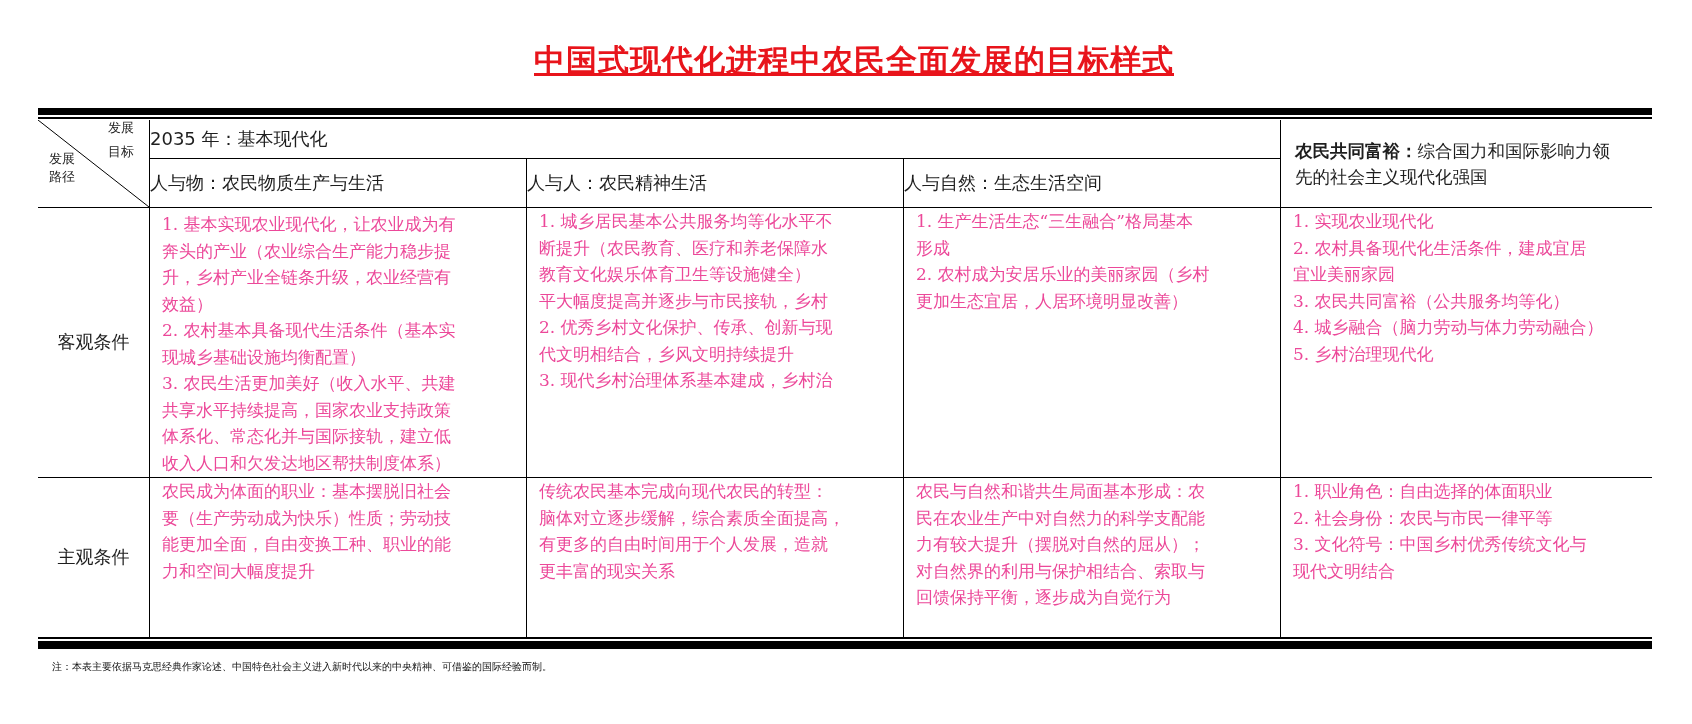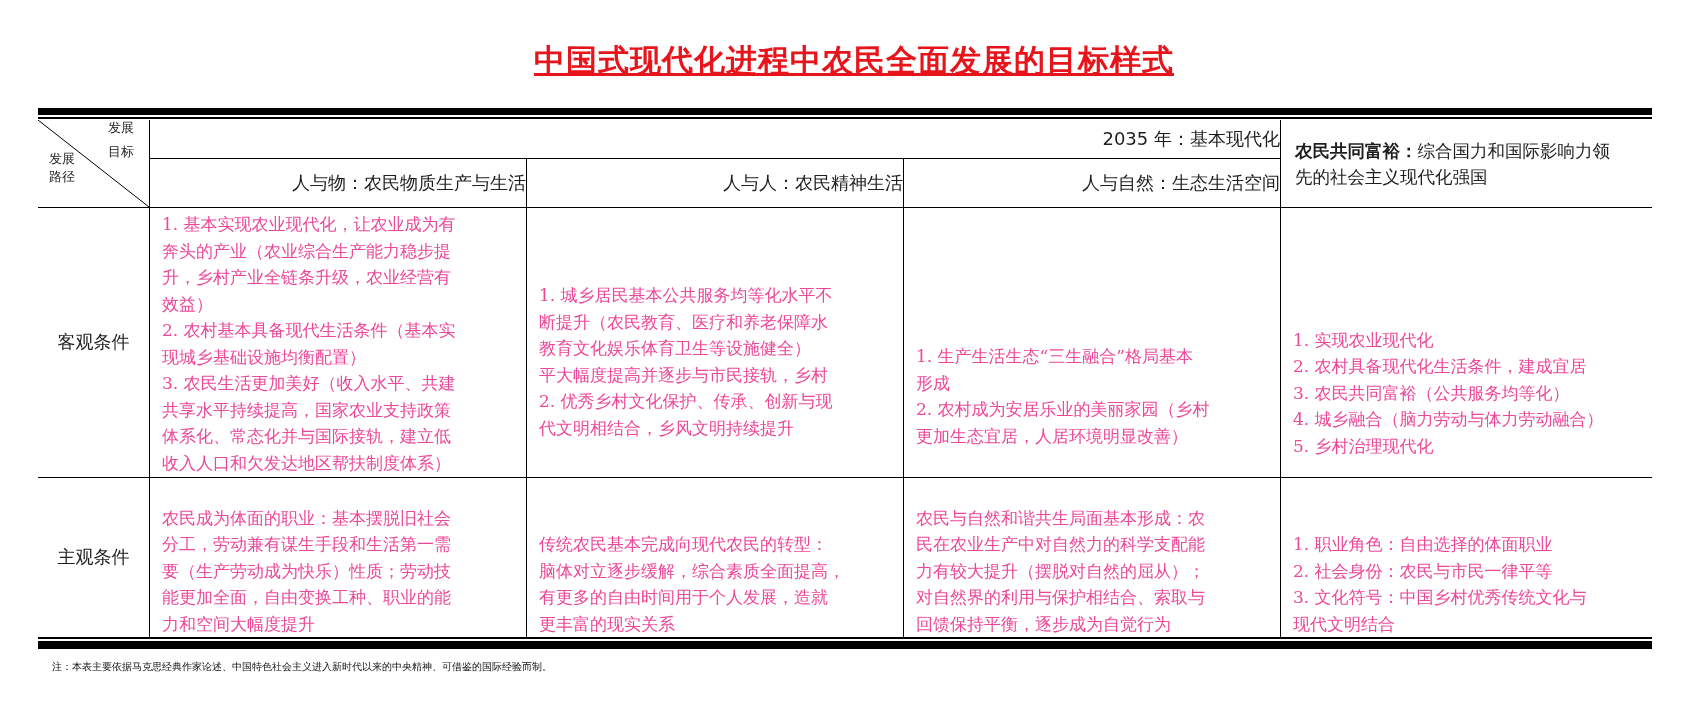--- a/index.html
+++ b/index.html
@@ -8,23 +8,23 @@
   .title { position: absolute; left: 0; width: 1692px; top: 40px; text-align: center;
            padding-left: 0; font-size: 31px; font-weight: bold; letter-spacing: 1px; }
   .title span { position: relative; left: 8px; text-decoration: underline; }
   .rule-thick { position: absolute; left: 38px; width: 1614px; background: #000; }
   .rule-thin { position: absolute; left: 38px; width: 1614px; background: #000; height: 2px; }
   .grid { position: absolute; left: 38px; top: 120px; width: 1614px; height: 517px; text-decoration: underline; }
   .vline { position: absolute; width: 1px; background: #000; }
   .hline { position: absolute; height: 1px; background: #000; }
   .cell { position: absolute; box-sizing: border-box; font-size: 17px; line-height: 26.5px; }
   .cell.body { font-family: "DejaVu Serif", "Liberation Serif", serif; color: #ec4899; padding: 0 12px; }
-  .hdr { font-size: 18px; text-align: center; display: flex; align-items: center; justify-content: flex-end; }
+  .hdr { font-size: 18px; text-align: center; display: flex; align-items: center; justify-content: flex-start; }
   .rowlabel { font-size: 18px; display: flex; align-items: center; justify-content: center; }
-  .vcenter { display: flex; flex-direction: column; justify-content: flex-end; }
+  .vcenter { display: flex; flex-direction: column; justify-content: flex-start; }
   .corner-top { position: absolute; font-size: 13px; line-height: 24px; text-align: center; }
   .corner-bot { position: absolute; font-size: 13px; line-height: 18px; text-align: center; }
   .note { position: absolute; left: 52px; top: 660px; font-size: 10px; color: #111; }
   .line { display: block; }
 </style>
 </head>
 <body>
 
 <div class="title">
   <span id="title-text" style="color: rgb(232, 20, 27);">中国式现代化进程中农民全面发展的目标样式</span>
@@ -97,44 +97,45 @@
       </div>
     </div>
   <div class="cell body vcenter" style="left:489px;top:88px;width:376px;height:269px;padding-bottom:36px;">
       <div>
         <span class="line">1. 城乡居民基本公共服务均等化水平不</span>
         <span class="line">断提升（农民教育、医疗和养老保障水</span>
         <span class="line">教育文化娱乐体育卫生等设施健全）</span>
         <span class="line">平大幅度提高并逐步与市民接轨，乡村</span>
         <span class="line">2. 优秀乡村文化保护、传承、创新与现</span>
         <span class="line">代文明相结合，乡风文明持续提升</span>
+        <span class="line">3. 现代乡村治理体系基本建成，乡村治</span>
       </div>
     </div>
   <div class="cell body vcenter" style="left:866px;top:88px;width:376px;height:269px;padding-bottom:28px;">
       <div>
         <span class="line">1. 生产生活生态“三生融合”格局基本</span>
         <span class="line">形成</span>
         <span class="line">2. 农村成为安居乐业的美丽家园（乡村</span>
         <span class="line">更加生态宜居，人居环境明显改善）</span>
       </div>
     </div>
   <div class="cell body vcenter" style="left:1243px;top:88px;width:371px;height:269px;padding-bottom:18px;">
       <div>
         <span class="line">1. 实现农业现代化</span>
         <span class="line">2. 农村具备现代化生活条件，建成宜居</span>
+        <span class="line">宜业美丽家园</span>
         <span class="line">3. 农民共同富裕（公共服务均等化）</span>
         <span class="line">4. 城乡融合（脑力劳动与体力劳动融合）</span>
         <span class="line">5. 乡村治理现代化</span>
       </div>
     </div>
 
   <div class="cell body vcenter" style="left:112px;top:358px;width:376px;height:159px;">
       <div>
         <span class="line">农民成为体面的职业：基本摆脱旧社会</span>
-        <span class="line">分工，劳动兼有谋生手段和生活第一需</span>
         <span class="line">要（生产劳动成为快乐）性质；劳动技</span>
         <span class="line">能更加全面，自由变换工种、职业的能</span>
         <span class="line">力和空间大幅度提升</span>
       </div>
     </div>
   <div class="cell body vcenter" style="left:866px;top:358px;width:376px;height:159px;">
       <div>
         <span class="line">农民与自然和谐共生局面基本形成：农</span>
         <span class="line">民在农业生产中对自然力的科学支配能</span>
         <span class="line">力有较大提升（摆脱对自然的屈从）；</span>

